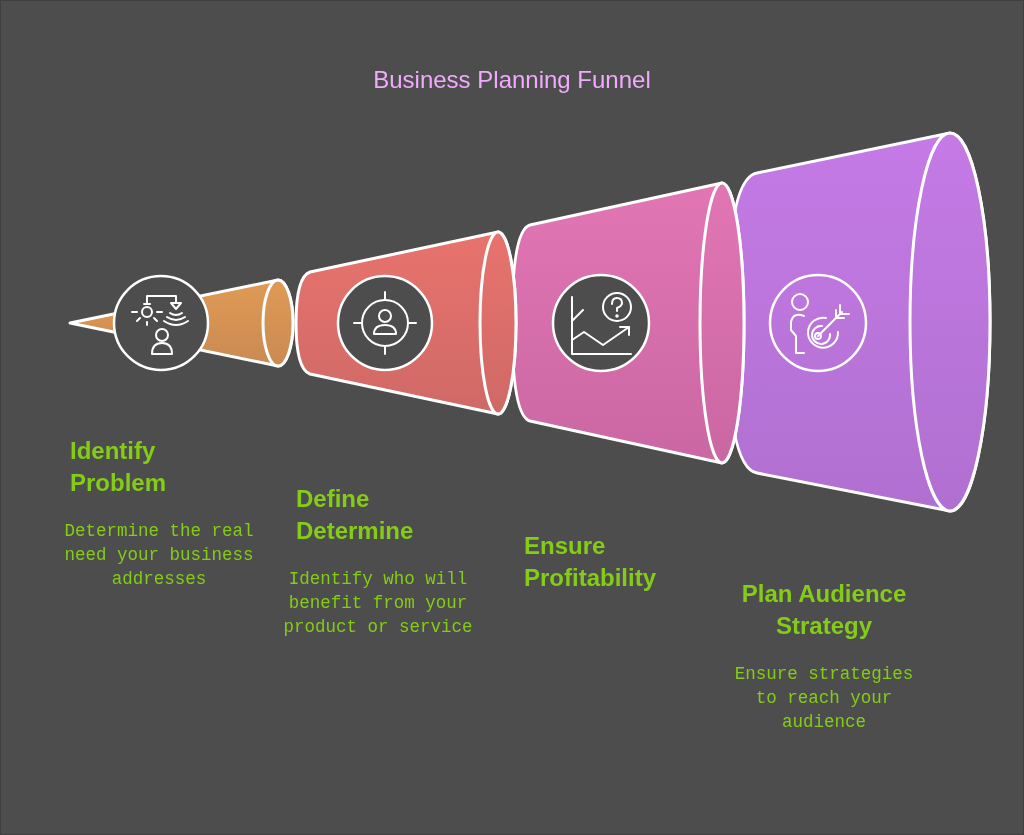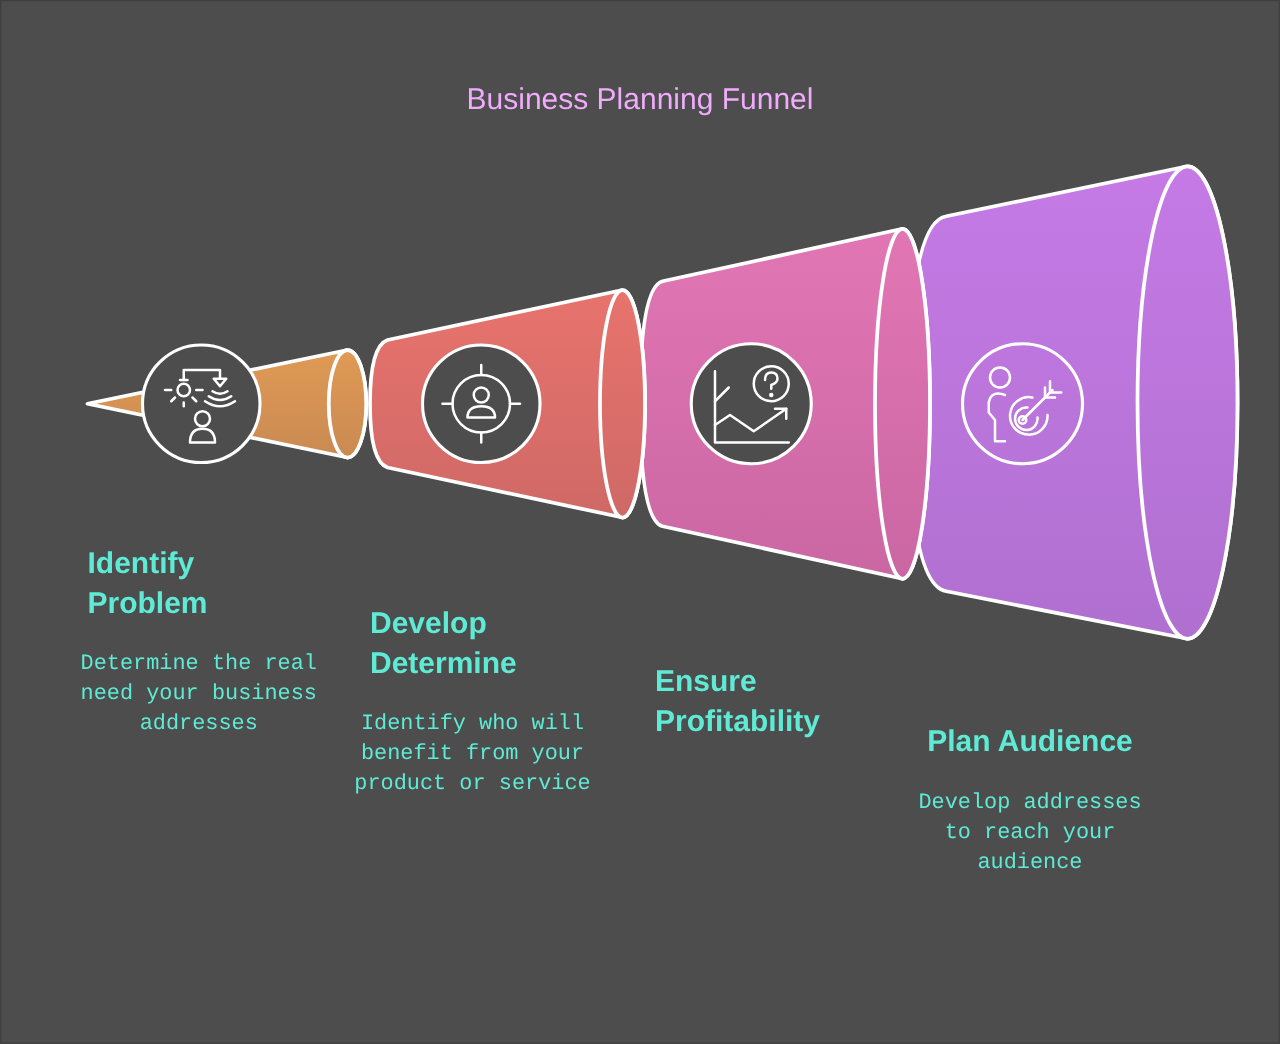--- a/index.html
+++ b/index.html
@@ -14,21 +14,21 @@
       position: absolute; left: 0; top: 0; width: 1022px; height: 833px;
       border: 1px solid #3f3f3f;
     }
     .title {
       position: absolute; left: 0; top: 66px; width: 1024px;
       text-align: center; color: #f0abfc;
       font-size: 24px; font-weight: 400;
     }
     svg.funnel { position: absolute; left: 0; top: 0; }
     .label {
-      position: absolute; color: #5eead4; text-align: center;
+      position: absolute; color: #84cc16; text-align: center;
     }
     .label .heading {
       font-weight: 700; font-size: 24px; line-height: 32px;
     }
     .label .desc {
       margin-top: 20px; font-size: 17.5px; line-height: 24px; font-family: Liberation Mono, monospace;
     }
     #label-0 { left: 56px;  top: 435px; width: 206px; }
     #label-0 .heading { text-align: left; padding-left: 14px; }
     #label-1 { left: 280px; top: 483px; width: 196px; }
@@ -146,31 +146,32 @@
 <div class="label" id="label-0">
   <div class="heading">
     <div>Identify</div>
     <div>Problem</div>
   </div>
   <div class="desc">Determine the real need your business addresses</div>
 </div>
 
 <div class="label" id="label-1">
   <div class="heading">
-    <div>Develop</div>
+    <div>Define</div>
     <div>Determine</div>
   </div>
   <div class="desc">Identify who will benefit from your product or service</div>
 </div>
 
 <div class="label" id="label-2">
   <div class="heading">
     <div>Ensure</div>
     <div>Profitability</div>
   </div>
 </div>
 
 <div class="label" id="label-3">
   <div class="heading">
     <div>Plan Audience</div>
+    <div>Strategy</div>
   </div>
-  <div class="desc">Develop addresses to reach your audience</div>
+  <div class="desc">Ensure strategies to reach your audience</div>
 </div>
 
 </body></html>

